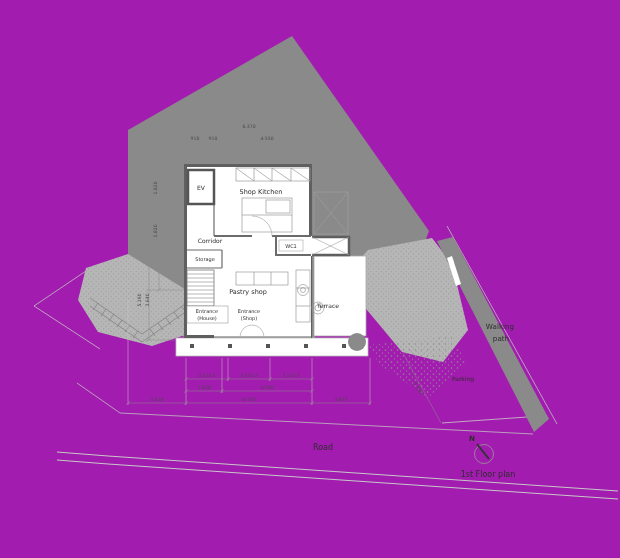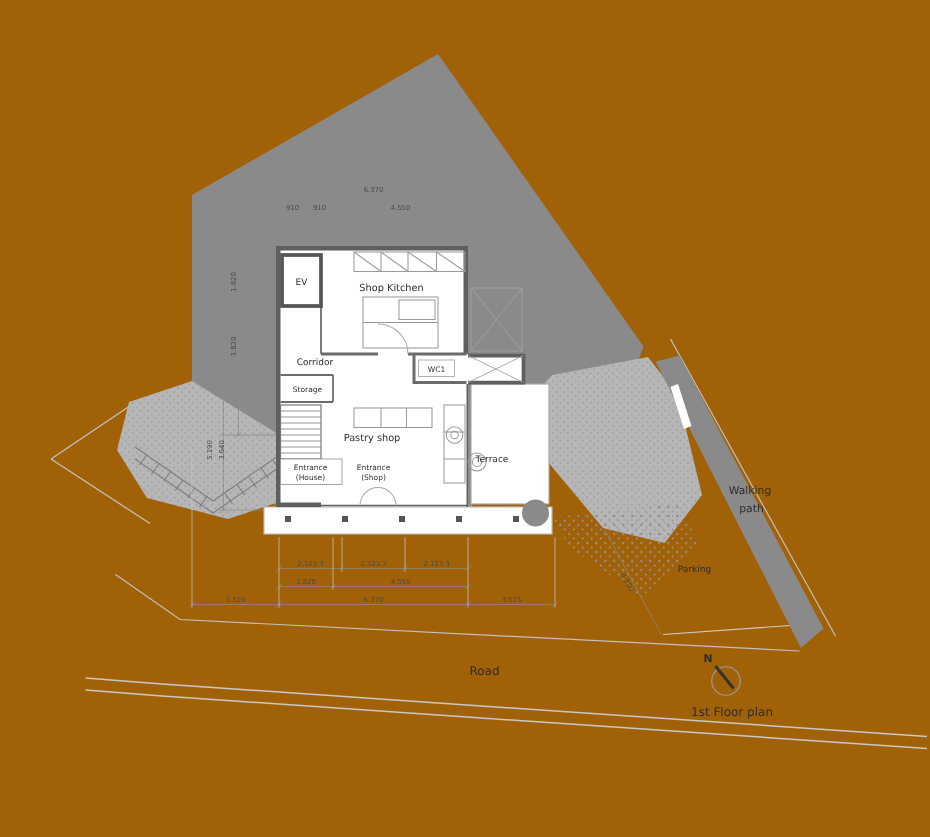--- a/index.html
+++ b/index.html
@@ -1,17 +1,17 @@
 <!DOCTYPE html>
 <html><head>
 <meta charset="utf-8">
 <style>
   html,body{margin:0;padding:0;background:#ffffff;}
   .stage{
-    position:relative;width:620px;height:558px;background:#a16207;overflow:hidden;
+    position:relative;width:620px;height:558px;background:#a21caf;overflow:hidden;
     font-family:"DejaVu Sans", sans-serif;
   }
   svg{position:absolute;left:0;top:0;}
   text{fill:#3a3a3a;}
   .room-label{font-size:6.5px;fill:#2e2e2e;}
   .room-label-sm{font-size:5px;fill:#2e2e2e;}
   .dim{font-size:4.6px;fill:#4a4a4a;}
   .big-label{font-size:8px;fill:#2e2e2e;}
   .mid-label{font-size:7.2px;fill:#2e2e2e;}
   .small-label{font-size:6px;fill:#2e2e2e;}

